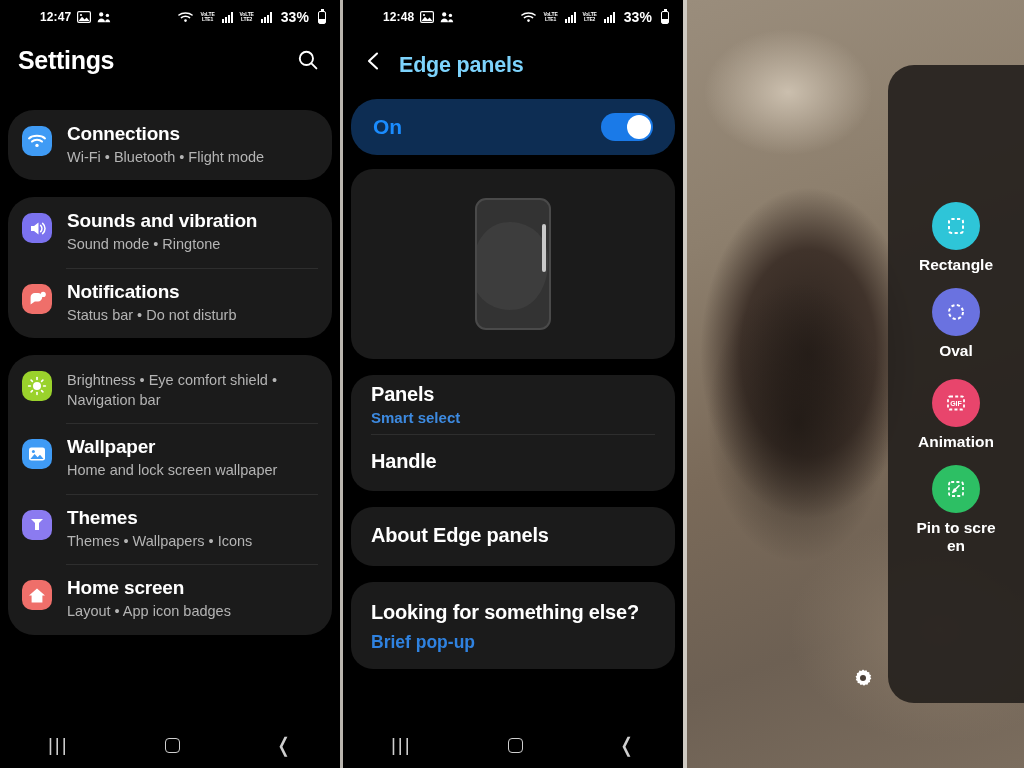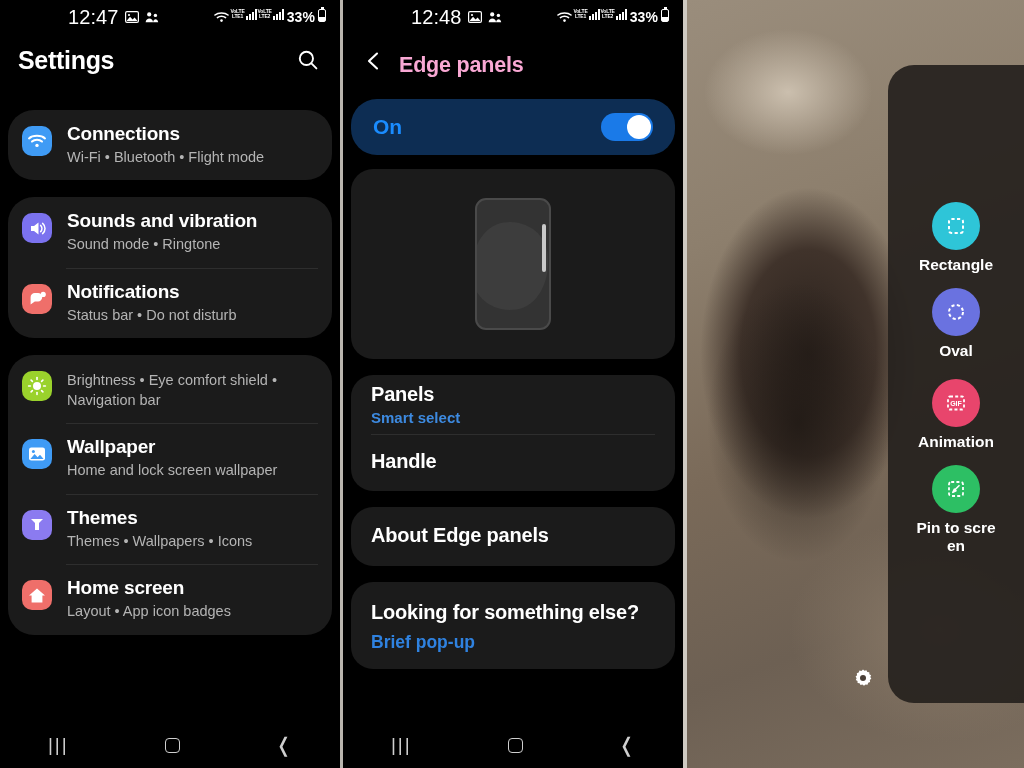--- a/index.html
+++ b/index.html
@@ -19,22 +19,22 @@
   .divider2      { width: 4px; height: 768px; background: #cfcac2; flex: 0 0 4px; }
   .screen.right  { width: 337px; }
 
   
   .statusbar {
     position: absolute; top: 0; left: 0; right: 0; height: 34px;
     display: flex; align-items: center; color: #fff;
     font-size: 15px; font-weight: bold; letter-spacing: .1px;
   }
   .sb-left { display: flex; align-items: center; gap: 6px; padding-left: 40px; }
-  .sb-right { display: flex; gap: 1px; margin-left: auto; padding-right: 14px; }
-  .sb-time { font-size: 20px; font-weight: normal; margin-left: 28px; }
+  .sb-right { display: flex; align-items: center; gap: 7px; margin-left: auto; padding-right: 14px; }
+  .sb-time { font-size: 12px; font-weight: bold; }
   .sb-ico { display: inline-block; }
   .volte { display: flex; flex-direction: column; align-items: center; line-height: 1;
            font-size: 5px; font-weight: bold; letter-spacing: -.2px; }
   .bars { display: flex; align-items: flex-end; gap: 1px; height: 11px; }
   .bars i { display:block; width: 2px; background:#fff; }
   .bars i:nth-child(1){height:4px} .bars i:nth-child(2){height:6px}
   .bars i:nth-child(3){height:8px} .bars i:nth-child(4){height:11px}
   .batt { font-size: 14px; font-weight: bold; margin-left: 2px; }
   .battico { width: 8px; height: 13px; border: 1.5px solid #fff; border-radius: 2px;
              position: relative; margin-left: 2px; background: linear-gradient(to top, #fff 33%, transparent 33%); }
@@ -52,21 +52,21 @@
   .row + .row:before { content:''; position:absolute; top:0; left:58px; right:14px; height:1px; background:#2e2e2e; }
   .ico { width:30px; height:30px; border-radius:10px; flex:0 0 30px; margin-top:3px;
          display:flex; align-items:center; justify-content:center; }
   .rtext { padding-left:15px; }
   .rtitle { color:#fff; font-size:19px; font-weight:600; letter-spacing:-.2px; line-height:1.15; }
   .rsub { color:#b4b4b4; font-size:14.5px; line-height:1.35; margin-top:3px; max-width:260px; }
 
   
   .mid-header { position:absolute; top:38px; left:0; right:0; height:46px; display:flex; align-items:center; padding-left:20px; }
   .back-chev { width:22px; height:22px; display:flex; align-items:center; justify-content:center; }
-  .mid-title { color:#f9a8d4; font-size:21.5px; font-weight:600; margin-left:14px; letter-spacing:-.2px;margin-top:8px; }
+  .mid-title { color:#7dd3fc; font-size:21.5px; font-weight:600; margin-left:14px; letter-spacing:-.2px;margin-top:8px; }
 
   .on-card { background:#0d2d53; border-radius:26px; margin:0 8px; height:56px;
              display:flex; align-items:center; padding: 0 22px; }
   .on-label { color:#1a8cff; font-size:21px; font-weight:bold; }
   .toggle { margin-left:auto; width:52px; height:28px; border-radius:14px; background:#1a7ae8; position:relative; }
   .toggle .knob { position:absolute; top:2px; right:2px; width:24px; height:24px; border-radius:50%; background:#fff; }
 
   .preview-card { background:#1b1b1b; border-radius:22px; margin:14px 8px 0 8px; height:190px;
                   display:flex; align-items:center; justify-content:center; }
   .phone-illu { width:76px; height:132px; border:2px solid #4a4a4a; border-radius:11px; position:relative;

